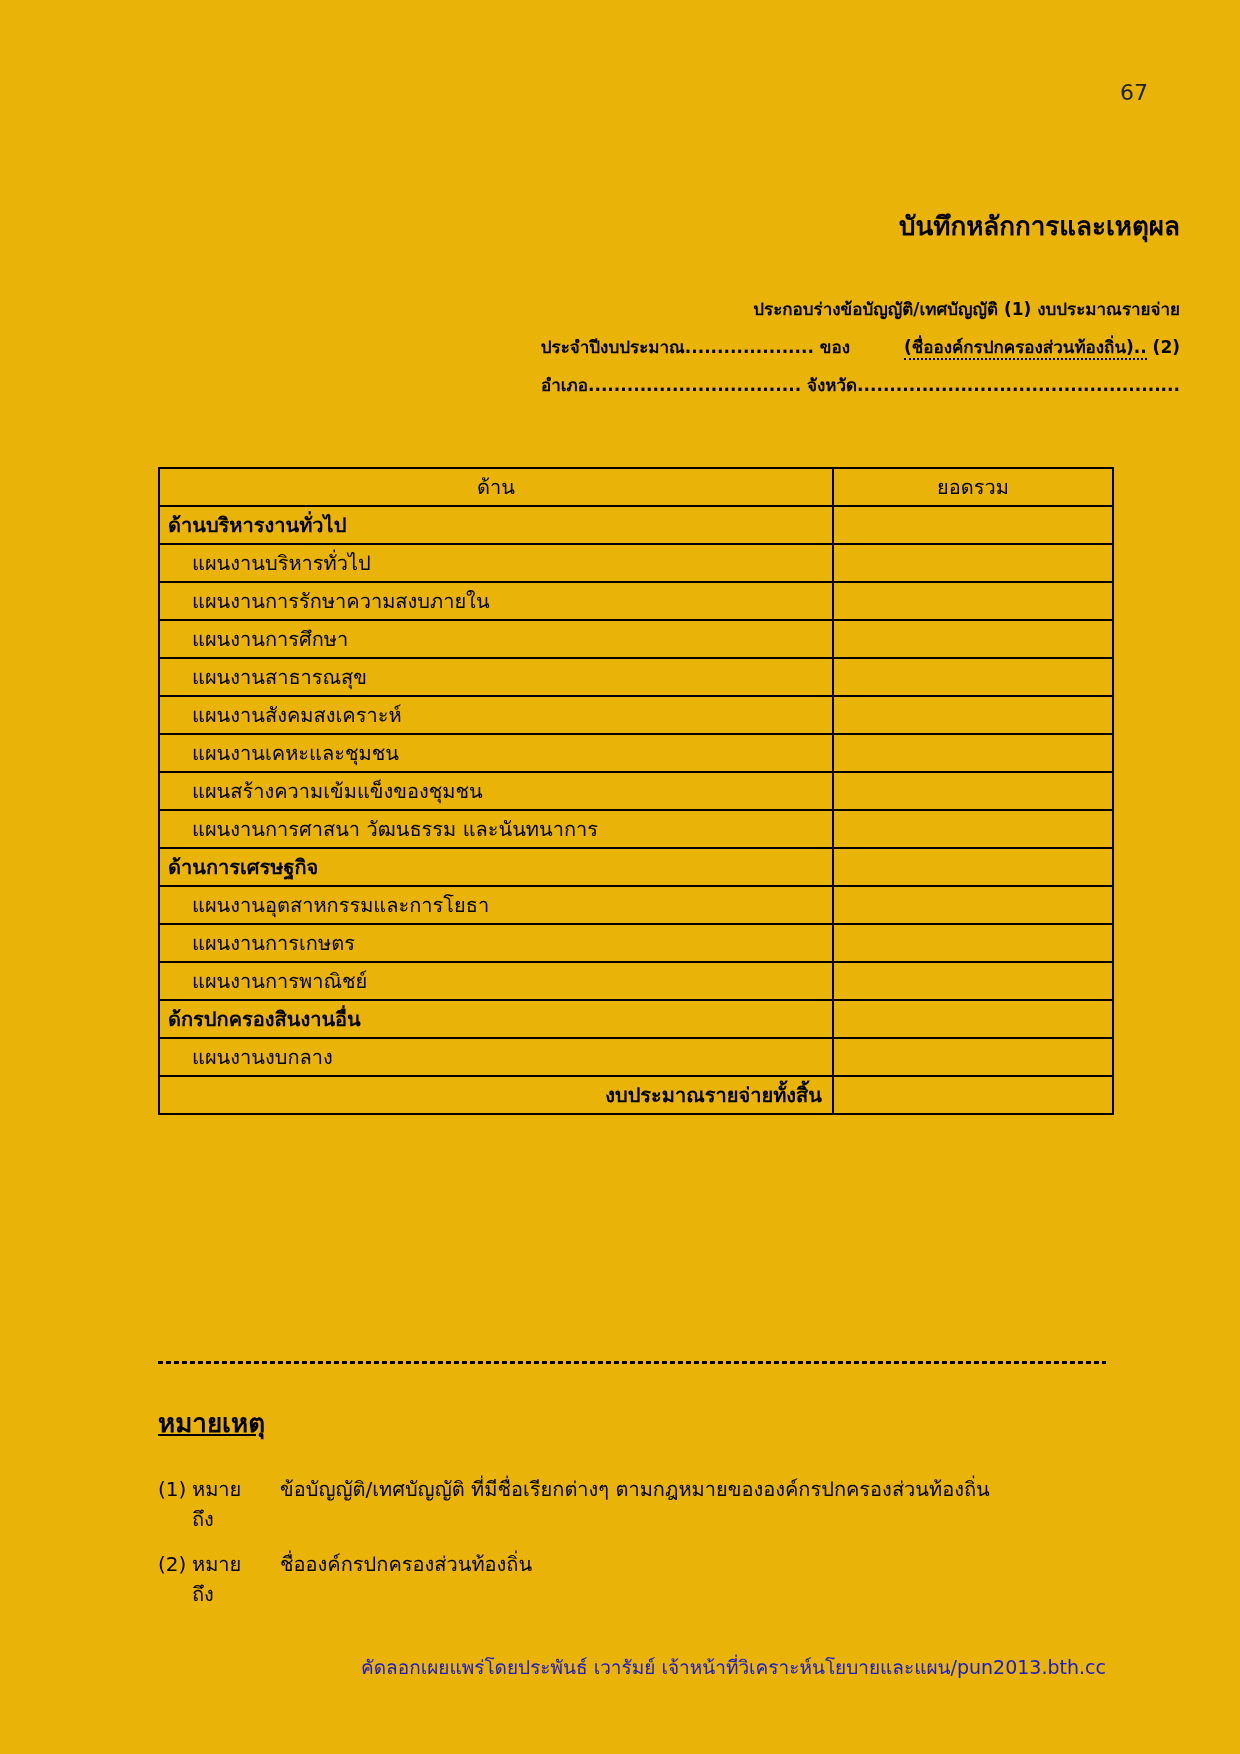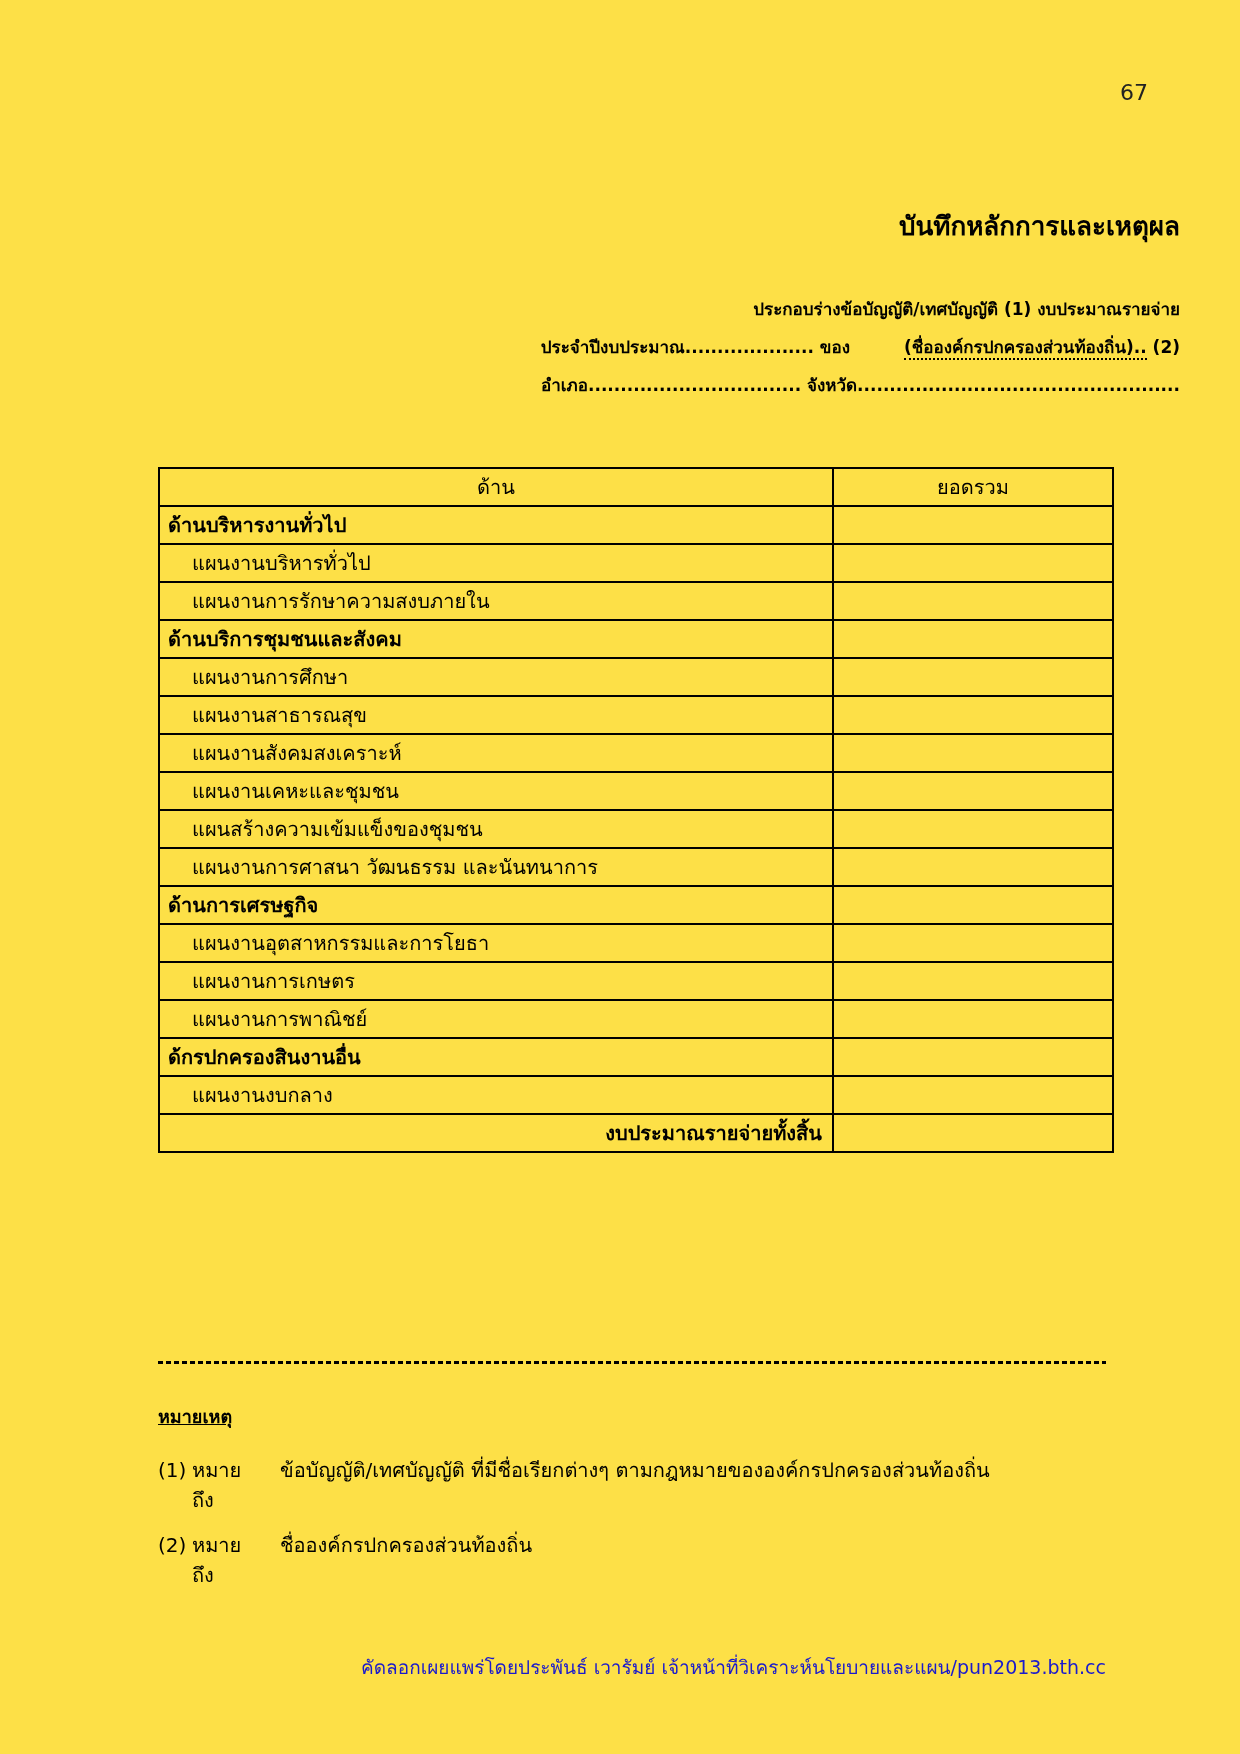--- a/index.html
+++ b/index.html
@@ -3,21 +3,21 @@
 <meta charset="utf-8">
 <style>
   * { margin: 0; padding: 0; box-sizing: border-box; }
   html, body { background: #e8e8e8; }
   body { font-family: "DejaVu Sans", "Liberation Sans", sans-serif; }
   .page {
     position: relative;
     width: 1240px;
     height: 1754px;
     margin: 0 auto;
-    background: #fde047;
+    background: #eab308;
     color: #000;
     overflow: hidden;
   }
   .page-number {
     position: absolute;
     top: 80px;
     right: 92px;
     font-size: 22px;
     color: #222;
   }
@@ -76,24 +76,24 @@
     background: repeating-linear-gradient(90deg, #000 0 5px, transparent 5px 8px);
   }
   .notes-block {
     position: absolute;
     top: 1402px;
     left: 158px;
     width: 960px;
   }
   .notes-heading {
     display: inline-block;
-    font-size: 18px;
+    font-size: 26px;
     font-weight: bold;
     text-decoration: underline;
-    margin-bottom: 24px;
+    margin-bottom: 31px;
   }
   .note-row {
     display: flex;
     font-size: 20px;
     line-height: 30px;
     margin-bottom: 15px;
   }
   .note-num { flex: 0 0 34px; }
   .note-term { flex: 0 0 64px; margin-right: 24px; }
   .note-text { flex: 1; }
@@ -136,24 +136,20 @@
           <td class="value-cell"></td>
         </tr>
       <tr class="row-item">
           <td class="label-cell">แผนงานบริหารทั่วไป</td>
           <td class="value-cell"></td>
         </tr>
       <tr class="row-item">
           <td class="label-cell">แผนงานการรักษาความสงบภายใน</td>
           <td class="value-cell"></td>
         </tr>
-      <tr class="row-section">
-          <td class="label-cell">ด้านบริการชุมชนและสังคม</td>
-          <td class="value-cell"></td>
-        </tr>
       <tr class="row-item">
           <td class="label-cell">แผนงานการศึกษา</td>
           <td class="value-cell"></td>
         </tr>
       <tr class="row-item">
           <td class="label-cell">แผนงานสาธารณสุข</td>
           <td class="value-cell"></td>
         </tr>
       <tr class="row-item">
           <td class="label-cell">แผนงานสังคมสงเคราะห์</td>

